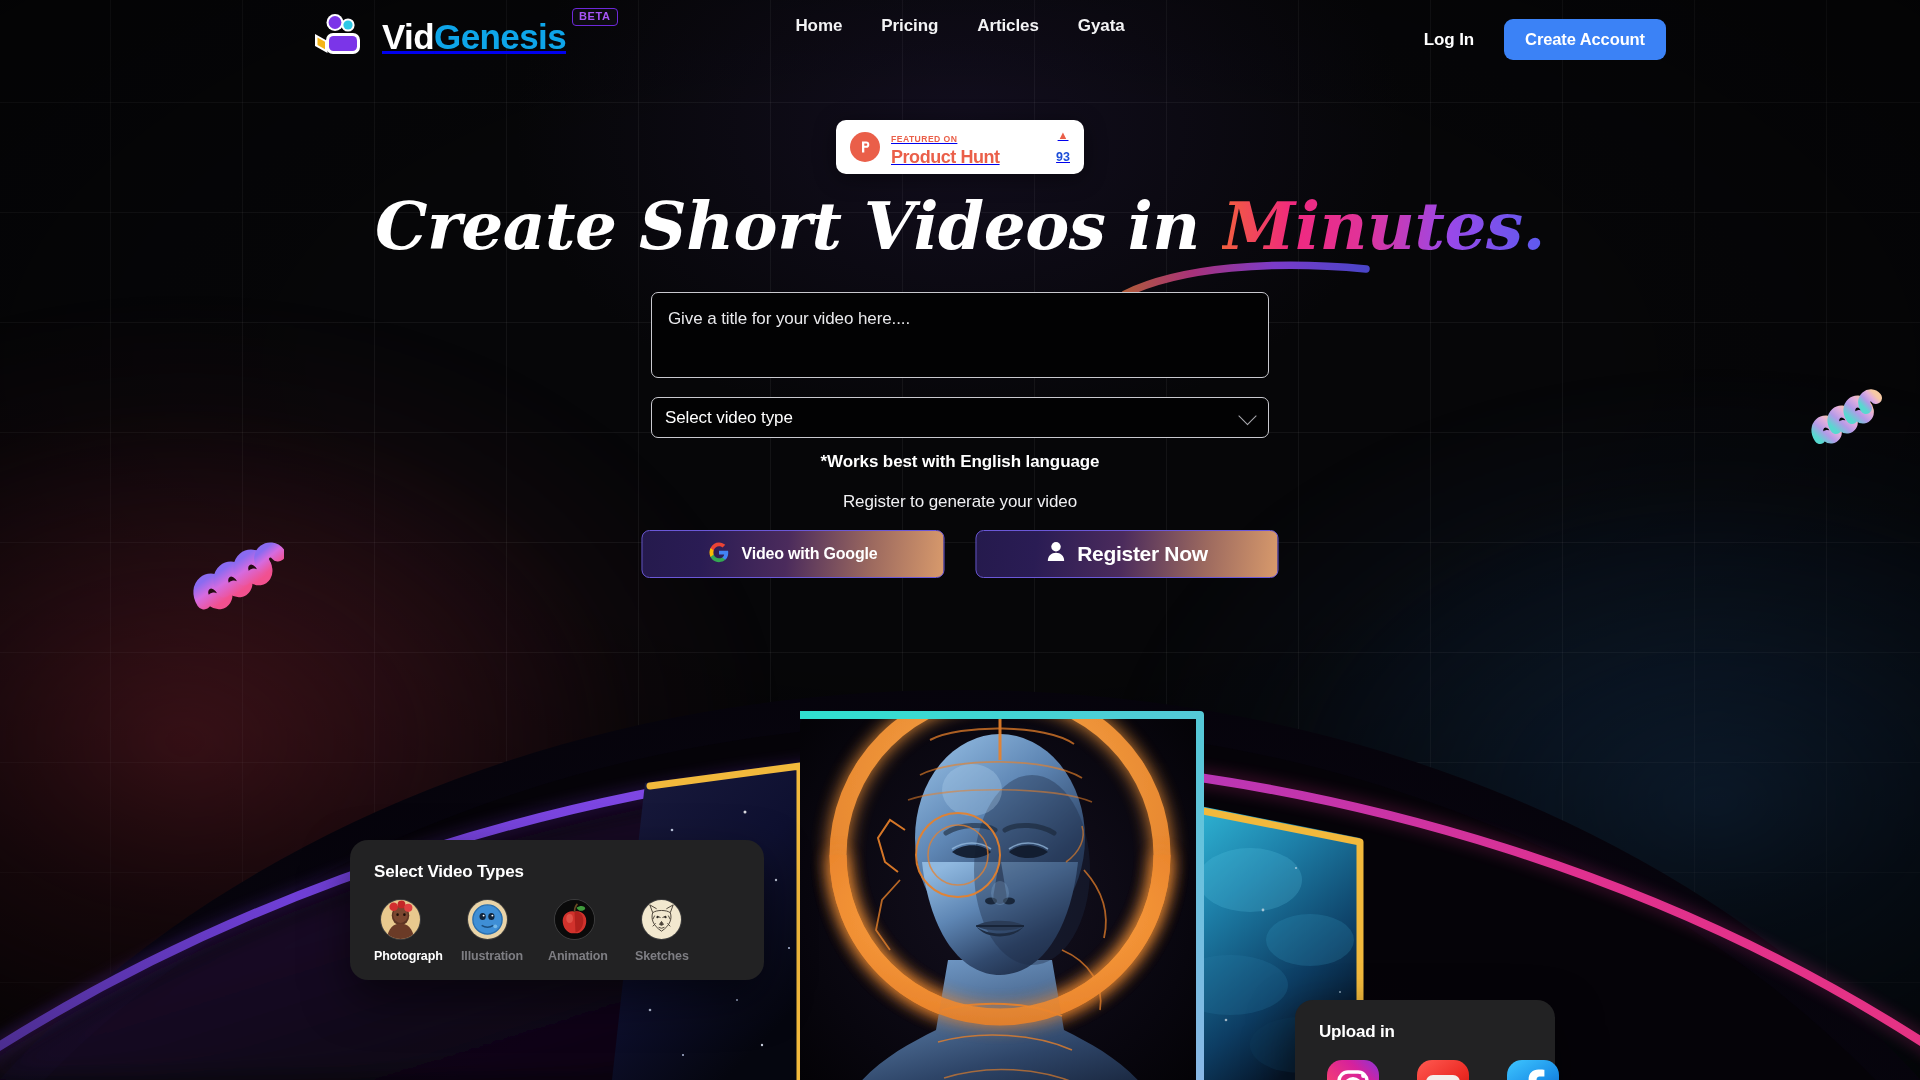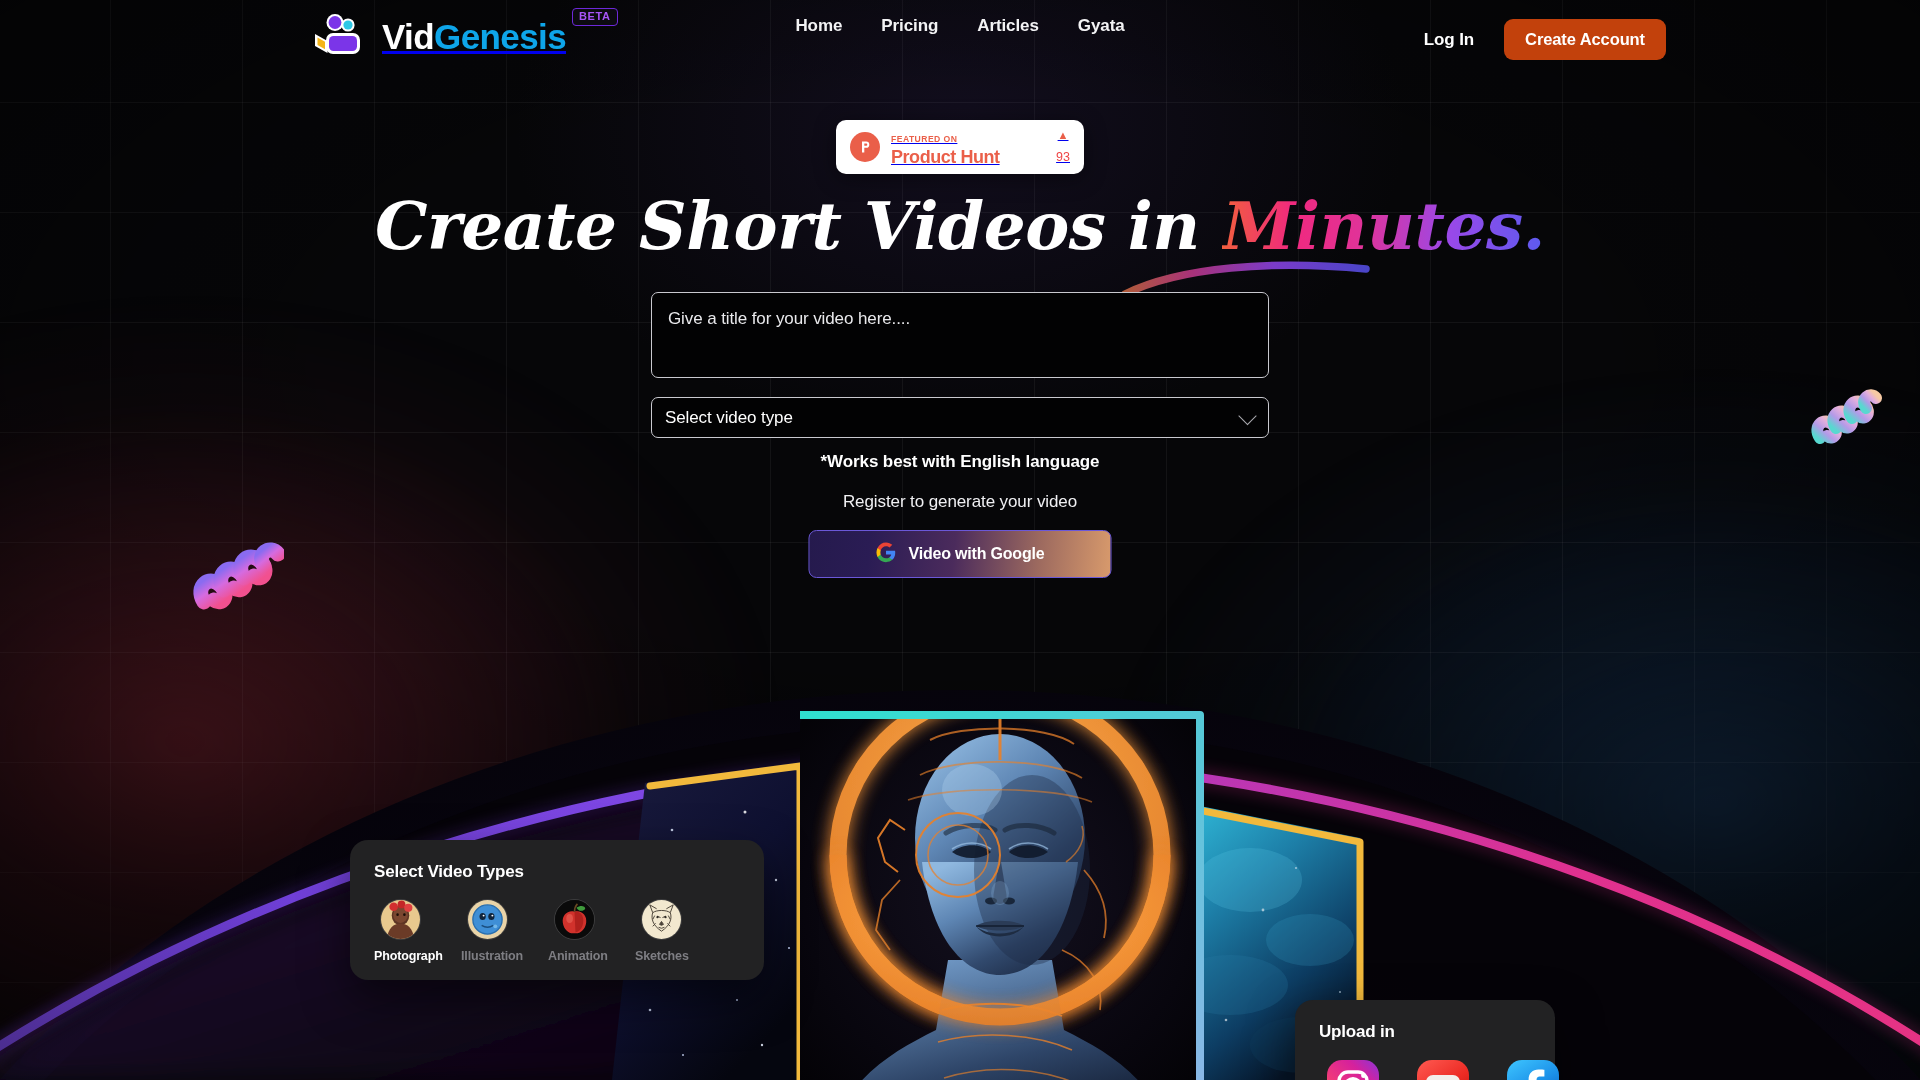--- a/index.html
+++ b/index.html
@@ -69,21 +69,21 @@
     position:absolute; left:50%; transform:translateX(-50%); top:16px;
     display:flex; gap:39px; align-items:center;
   }
   nav.main-links a {
     color:#f3f3f5; font-size:17px; font-weight:600; text-decoration:none; letter-spacing:-0.1px;
   }
 
   .auth-zone { position:absolute; right:254px; top:19px; display:flex; align-items:center; gap:30px; }
   .login-link { color:#ffffff; font-size:17px; font-weight:700; text-decoration:none; letter-spacing:-0.1px; }
   .create-account-btn {
-    background:#c2410c; color:#fff; border:none; border-radius:9px;
+    background:#3b82f6; color:#fff; border:none; border-radius:9px;
     font-size:16.5px; font-weight:700; letter-spacing:-0.1px;
     padding:11px 21px; cursor:pointer; font-family:inherit; white-space:nowrap;
   }
 
   
   .hero { position:absolute; left:0; top:0; width:1920px; z-index:30; }
 
   .ph-badge {
     position:absolute; left:50%; transform:translateX(-50%); top:120px;
     width:248px; height:54px; background:#fff; border-radius:10px;
@@ -93,21 +93,21 @@
   .ph-logo {
     width:30px; height:30px; border-radius:50%; background:#ea5f49;
     display:flex; align-items:center; justify-content:center; flex:none;
   }
   .ph-logo svg { display:block; }
   .ph-txt { margin-left:11px; line-height:1; }
   .ph-sub { color:#ea5f49; font-size:8.6px; font-weight:800; letter-spacing:0.45px; }
   .ph-name { color:#ea5f49; font-size:18px; font-weight:800; letter-spacing:-0.45px; margin-top:3px; }
   .ph-vote { margin-left:auto; text-align:center; line-height:1; }
   .ph-caret { color:#ea5f49; font-size:11px; line-height:1; }
-  .ph-count { color:#ef4444; font-size:12.5px; font-weight:400; margin-top:10px; }
+  .ph-count { color:#1d4ed8; font-size:12.5px; font-weight:700; margin-top:10px; }
 
   .hero-title {
     position:absolute; left:50%; transform:translateX(-50%); top:192px;
     width:1400px; text-align:center; white-space:nowrap;
     font-family:"DejaVu Serif", serif;
     font-style:italic; font-weight:700;
     font-size:66px; line-height:1.05; letter-spacing:-0.5px;
   }
   .hero-title .plain { color:#ffffff; }
   .hero-title .accent {
@@ -483,20 +483,29 @@
         <svg width="21" height="21" viewBox="0 0 48 48">
           <path fill="#4285F4" d="M45.1 24.5c0-1.6-.1-3.1-.4-4.5H24v8.5h11.8c-.5 2.8-2 5.1-4.3 6.7v5.6h7C42.6 37 45.1 31.3 45.1 24.5z"></path>
           <path fill="#34A853" d="M24 46c5.8 0 10.7-1.9 14.3-5.2l-7-5.6c-1.9 1.3-4.4 2.1-7.3 2.1-5.6 0-10.4-3.8-12.1-8.9H4.7v5.8C8.3 41.4 15.6 46 24 46z"></path>
           <path fill="#FBBC05" d="M11.9 28.4c-.4-1.3-.7-2.7-.7-4.4s.3-3.1.7-4.4v-5.8H4.7C3.1 17 2.2 20.4 2.2 24s.9 7 2.5 10.2l7.2-5.8z"></path>
           <path fill="#EA4335" d="M24 9.5c3.2 0 6 1.1 8.2 3.2l6.2-6.2C34.7 3 29.8 1 24 1 15.6 1 8.3 5.6 4.7 13.8l7.2 5.8C13.6 13.3 18.4 9.5 24 9.5z"></path>
         </svg>
       </span>
       <span>Video with Google</span>
     </button>
 
+    <button class="cta-btn register">
+      <span>
+        <svg width="19" height="21" viewBox="0 0 20 22">
+          <circle cx="10" cy="6" r="5" fill="#fff"></circle>
+          <path d="M1.4 21 C1.4 15.6 5.2 12.4 10 12.4 C14.8 12.4 18.6 15.6 18.6 21 Z" fill="#fff"></path>
+        </svg>
+      </span>
+      <span>Register Now</span>
+    </button>
   </div>
 </section>
 
 <svg class="spiral" id="spiral-left" width="96" height="88" viewBox="0 0 96 88">
   <defs>
     <linearGradient id="gSpL" x1="0.1" y1="0" x2="0.9" y2="1">
       <stop offset="0%" stop-color="#8a6bf0"></stop>
       <stop offset="42%" stop-color="#d56be0"></stop>
       <stop offset="100%" stop-color="#f2508f"></stop>
     </linearGradient>

